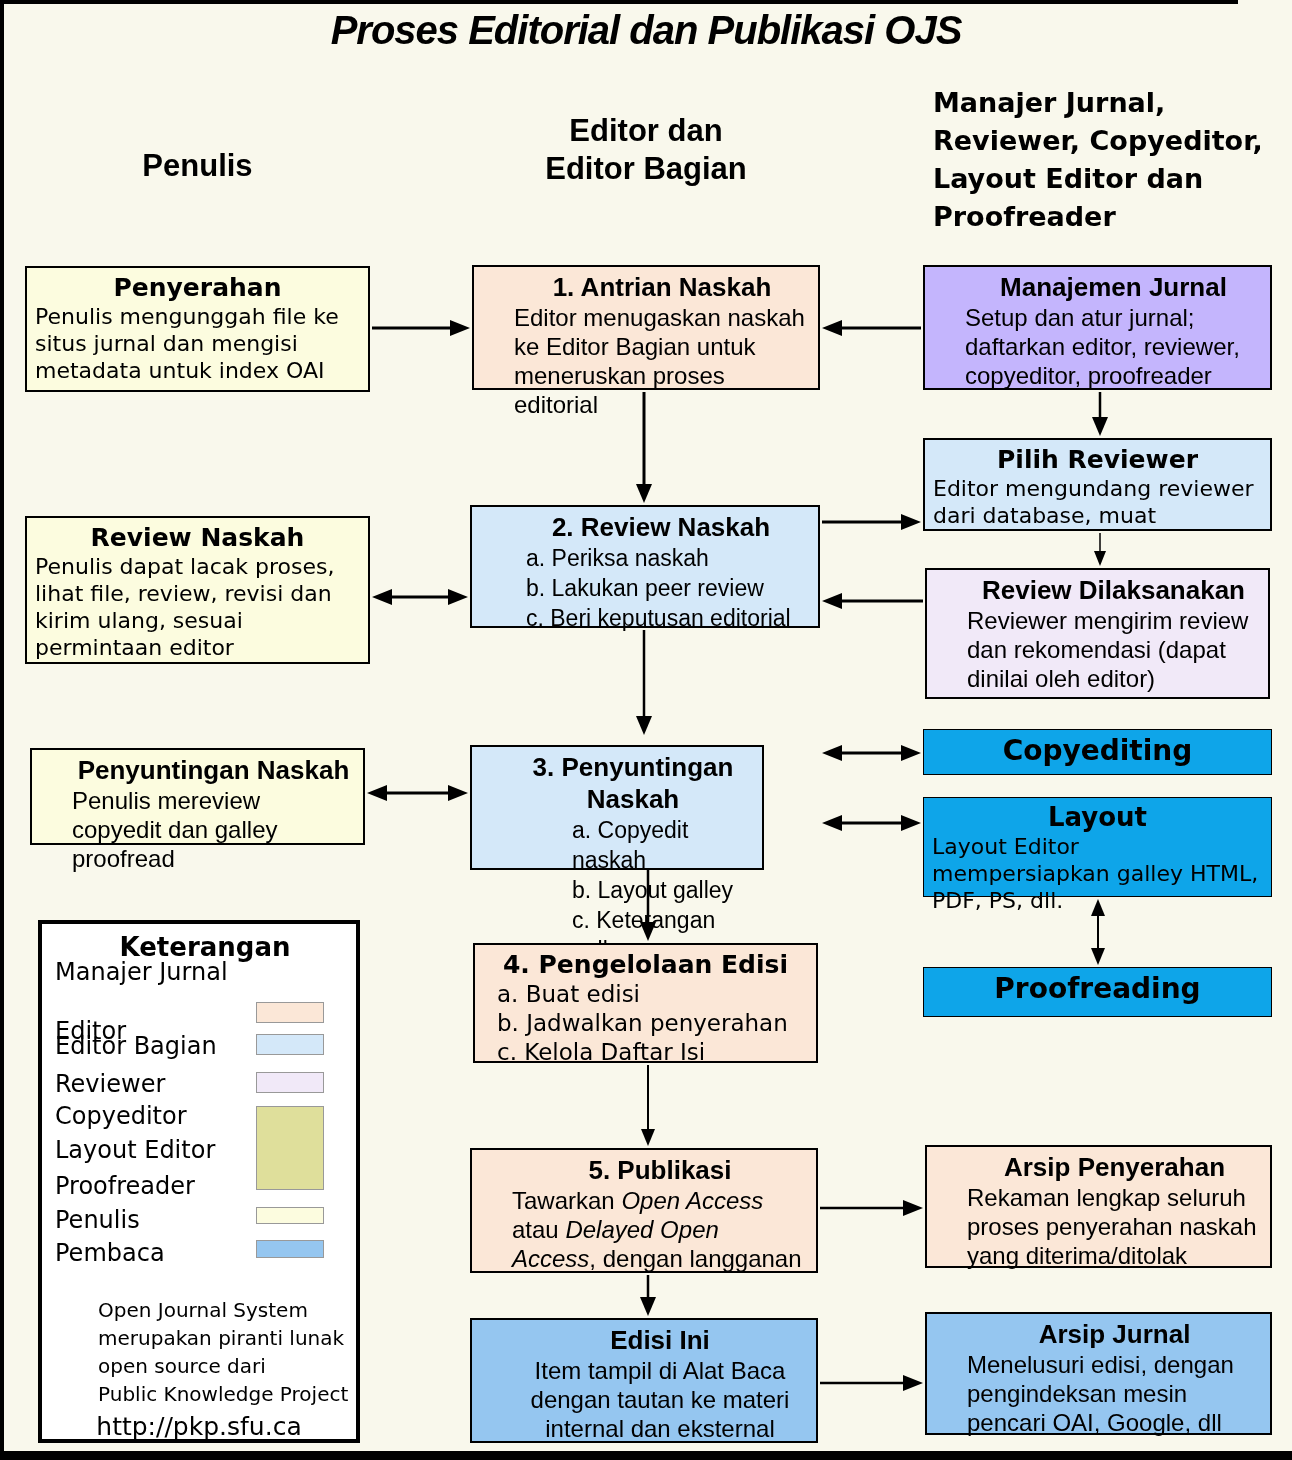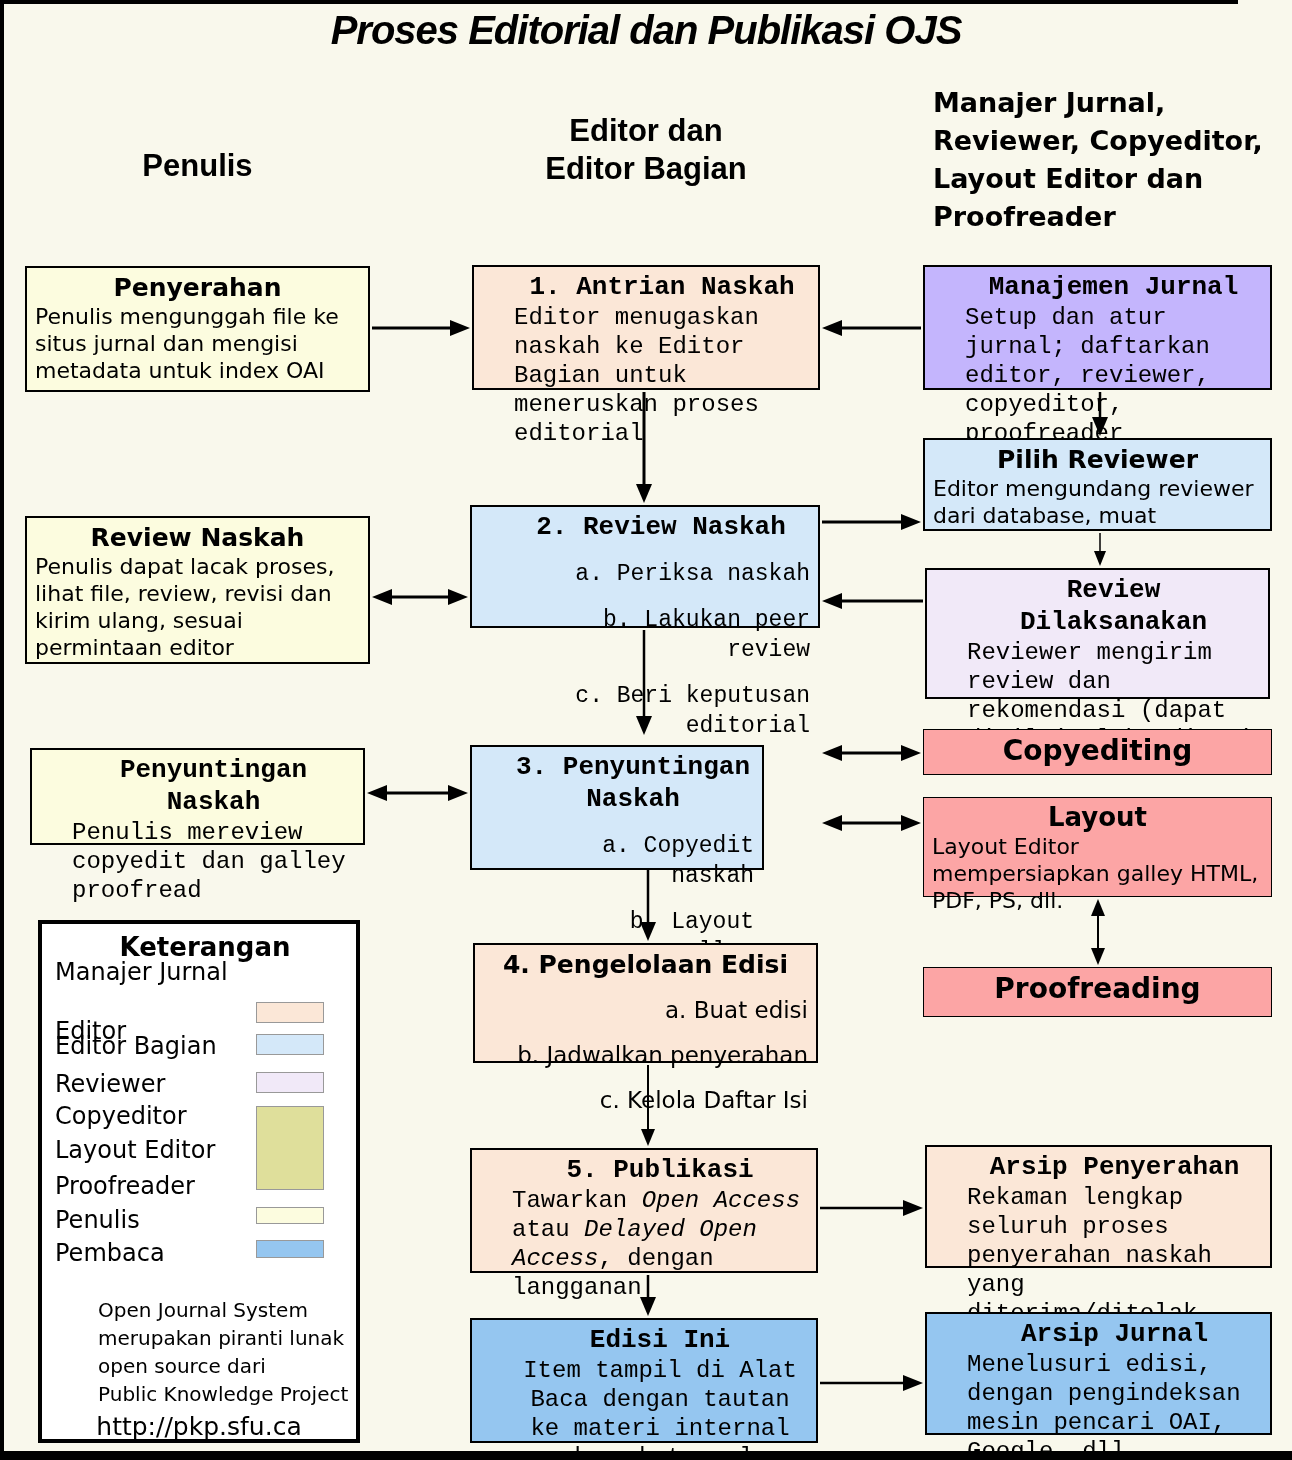--- a/index.html
+++ b/index.html
@@ -17,39 +17,39 @@
     font-size:40px; font-weight:bold; letter-spacing:-1px;font-style:italic; }
 
   .col-hdr { position:absolute; font-weight:bold; white-space:pre-line; z-index:2; }
   #hdr-penulis { left:25px; top:148px; width:345px; text-align:center; font-size:31px; }
   #hdr-editor  { left:472px; top:112px; width:348px; text-align:center; font-size:31px; line-height:38px; }
   #hdr-manajer { left:933px; top:84px; width:360px; text-align:left; font-size:27px; line-height:38px;
     font-family:"DejaVu Sans", sans-serif; }
 
   .box { position:absolute; border:2px solid #000; box-sizing:border-box;
     padding:4px 8px; z-index:2; }
-  .cond { font-family:Liberation Mono, monospace;padding-left:40px; }
+  .cond { font-family:Liberation Sans, sans-serif;padding-left:40px; }
   .wide { font-family:"DejaVu Sans", sans-serif; }
   .bt { font-weight:bold; text-align:center; }
   .cond .bt { font-size:26px; line-height:32px; }
   .cond .bb { font-size:24px; line-height:29px; }
   .wide .bt { font-size:25px; line-height:31px; }
   .wide .bb { font-size:22px; line-height:27px; }
   .bb { text-align:left; }
   .bb.center { text-align:center; }
-  .li { text-align:right; padding-left:14px; font-size:23px; line-height:30px;margin-top:16px; }
+  .li { text-align:left; padding-left:14px; font-size:23px; line-height:30px; }
   .wide .li { font-size:23px; line-height:29px; }
   .it { font-style:italic; }
 
   .cream   { background:#FCFCDF; }
   .peach   { background:#FBE7D7; }
   .lblue   { background:#D4E8F9; }
   .pblue   { background:#c4b5fd; }
   .lav     { background:#F1E9F8; }
-  .olive   { background:#fca5a5; border-width:1px; }
+  .olive   { background:#0ea5e9; border-width:1px; }
   .rblue   { background:#95C6F0; }
 
   
   #b-penyerahan    { left:25px;  top:266px;  width:345px; height:126px; }
   #b-antrian       { left:472px; top:265px;  width:348px; height:125px; }
   #b-manajemen     { left:923px; top:265px;  width:349px; height:125px; }
   #b-pilih         { left:923px; top:438px;  width:349px; height:93px;  }
   #b-review2       { left:470px; top:505px;  width:350px; height:123px; }
   #b-reviewp       { left:25px;  top:516px;  width:345px; height:148px; }
   #b-dilaksanakan  { left:925px; top:568px;  width:345px; height:131px; }

